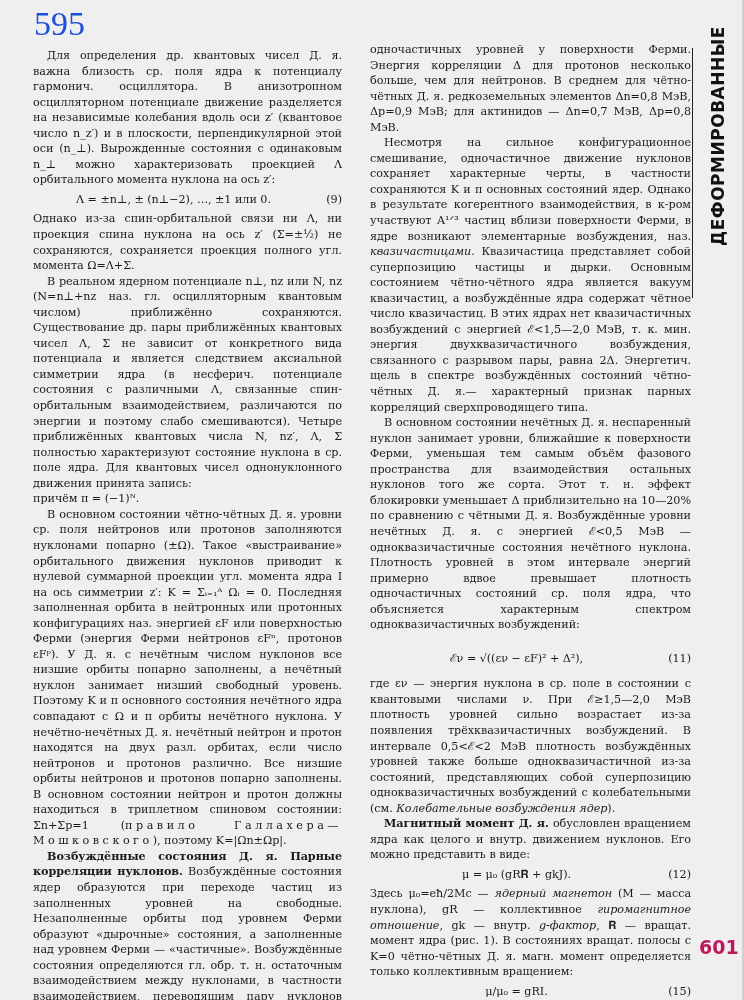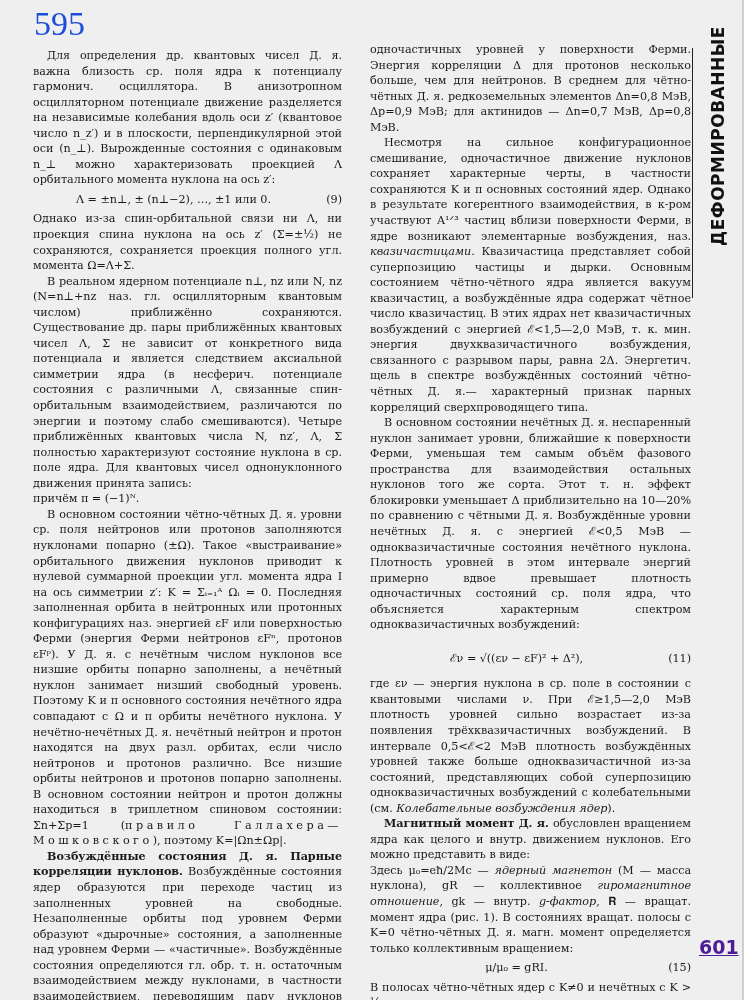--- a/index.html
+++ b/index.html
@@ -31,21 +31,21 @@
   .side-title {
     position:absolute; left:700px; top:30px; width:36px; height:212px;
     display:flex; align-items:center; justify-content:center;
   }
   .side-title span {
     display:block; transform:rotate(-90deg); white-space:nowrap;
     font-family:"DejaVu Sans", sans-serif; font-weight:bold; font-size:17px; letter-spacing:0.5px; color:#111;
   }
   .page-num-bottom {
     position:absolute; left:699px; top:936px; font-family:"DejaVu Sans", sans-serif;
-    font-weight:bold; font-size:19px; color:#4c1d95;text-decoration:underline;
+    font-weight:bold; font-size:19px; color:#be185d;
   }
   .edge { position:absolute; right:0; top:0; width:2px; height:1000px; background:#cfcfcf; }
 </style>
 </head>
 <body>
 
 <div class="page-num-top">595</div>
 
 <div class="col col-left">
   <p class="ind">Для определения др. квантовых чисел Д. я. важна близость ср. поля ядра к потенциалу гармонич. осциллятора. В анизотропном осцилляторном потенциале движение разделяется на независимые колебания вдоль оси z′ (квантовое число n_z′) и в плоскости, перпендикулярной этой оси (n_⊥). Вырожденные состояния с одинаковым n_⊥ можно характеризовать проекцией Λ орбитального момента нуклона на ось z′:</p>
@@ -64,20 +64,24 @@
 <div class="col col-right">
   <p>одночастичных уровней у поверхности Ферми. Энергия корреляции Δ для протонов несколько больше, чем для нейтронов. В среднем для чётно-чётных Д. я. редкоземельных элементов Δn=0,8 МэВ, Δp=0,9 МэВ; для актинидов — Δn=0,7 МэВ, Δp=0,8 МэВ.</p>
   <p class="ind"><span>Несмотря на сильное конфигурационное смешивание, одночастичное движение нуклонов сохраняет характерные черты, в частности сохраняются K и π основных состояний ядер. Однако в результате когерентного взаимодействия, в к-ром участвуют A¹ᐟ³ частиц вблизи поверхности Ферми, в ядре возникают элементарные возбуждения, наз. </span><span class="i">квазичастицами</span><span>. Квазичастица представляет собой суперпозицию частицы и дырки. Основным состоянием чётно-чётного ядра является вакуум квазичастиц, а возбуждённые ядра содержат чётное число квазичастиц. В этих ядрах нет квазичастичных возбуждений с энергией ℰ&lt;1,5—2,0 МэВ, т. к. мин. энергия двухквазичастичного возбуждения, связанного с разрывом пары, равна 2Δ. Энергетич. щель в спектре возбуждённых состояний чётно-чётных Д. я.— характерный признак парных корреляций сверхпроводящего типа.</span></p>
   <p class="ind">В основном состоянии нечётных Д. я. неспаренный нуклон занимает уровни, ближайшие к поверхности Ферми, уменьшая тем самым объём фазового пространства для взаимодействия остальных нуклонов того же сорта. Этот т. н. эффект блокировки уменьшает Δ приблизительно на 10—20% по сравнению с чётными Д. я. Возбуждённые уровни нечётных Д. я. с энергией ℰ&lt;0,5 МэВ — одноквазичастичные состояния нечётного нуклона. Плотность уровней в этом интервале энергий примерно вдвое превышает плотность одночастичных состояний ср. поля ядра, что объясняется характерным спектром одноквазичастичных возбуждений:</p>
   <div class="f tall">
     <span>ℰν = √((εν − εF)² + Δ²),</span>
     <span class="eqn">(11)</span>
   </div>
   <p><span>где εν — энергия нуклона в ср. поле в состоянии с квантовыми числами ν. При ℰ≥1,5—2,0 МэВ плотность уровней сильно возрастает из-за появления трёхквазичастичных возбуждений. В интервале 0,5&lt;ℰ&lt;2 МэВ плотность возбуждённых уровней также больше одноквазичастичной из-за состояний, представляющих собой суперпозицию одноквазичастичных возбуждений с колебательными (см. </span><span class="i">Колебательные возбуждения ядер</span><span>).</span></p>
   <p class="ind"><span class="b">Магнитный момент Д. я.</span><span> обусловлен вращением ядра как целого и внутр. движением нуклонов. Его можно представить в виде:</span></p>
+  <div class="f">
+    <span>μ = μ₀ (gR𝐑 + gkJ).</span>
+    <span class="eqn">(12)</span>
+  </div>
   <p><span>Здесь μ₀=eħ/2Mc — </span><span class="i">ядерный магнетон</span><span> (M — масса нуклона), gR — коллективное </span><span class="i">гиромагнитное отношение</span><span>, gk — внутр. </span><span class="i">g-фактор</span><span>, 𝐑 — вращат. момент ядра (рис. 1). В состояниях вращат. полосы с K=0 чётно-чётных Д. я. магн. момент определяется только коллективным вращением:</span></p>
   <div class="f">
     <span>μ/μ₀ = gRI.</span>
     <span class="eqn">(15)</span>
   </div>
   <p>В полосах чётно-чётных ядер с K≠0 и нечётных с K &gt; ½:</p>
 
 </div>
 
 <div class="side-rule"></div>

